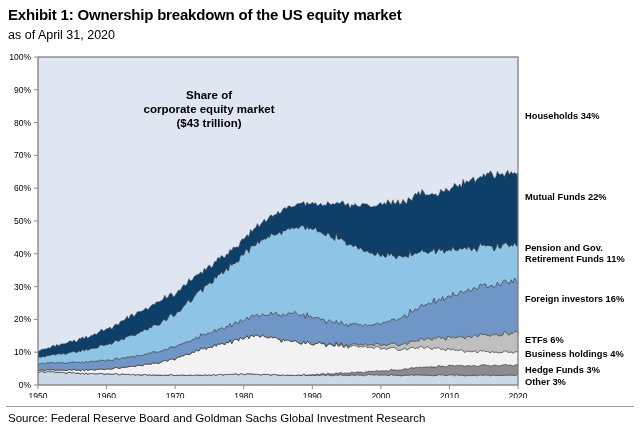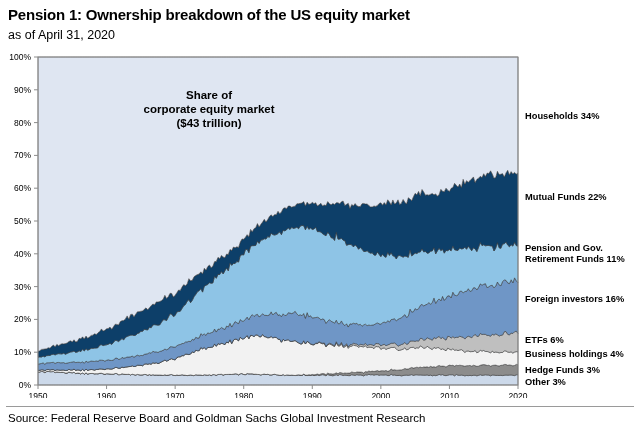--- a/index.html
+++ b/index.html
@@ -36,21 +36,21 @@
   }
   .source-note{
     position:absolute;left:8px;top:412px;
     font-size:11.5px;white-space:nowrap;text-align:right;
   }
   .plot-frame{fill:none;stroke:#8c8c8c;stroke-width:1;}
 </style>
 </head>
 <body>
 
-<div class="exhibit-title">Pension 1: Ownership breakdown of the US equity market</div>
+<div class="exhibit-title">Exhibit 1: Ownership breakdown of the US equity market</div>
 <div class="exhibit-subtitle">as of April 31, 2020</div>
 
 <div class="chart-wrap">
   <svg id="chart-svg" width="640" height="352">
       <rect x="38" y="11" width="480" height="328" fill="#dfe6f2"></rect>
       <g>
         <path d="M 38.00 339.00 L 38.00 326.00 L 39.71 325.90 L 41.43 325.40 L 43.14 325.59 L 44.86 326.55 L 46.57 325.55 L 48.29 325.35 L 50.00 325.67 L 51.71 325.63 L 53.43 325.51 L 55.14 326.63 L 56.86 325.92 L 58.57 326.20 L 60.29 326.50 L 62.00 326.25 L 63.71 326.45 L 65.43 327.01 L 67.14 327.07 L 68.86 325.98 L 70.57 326.56 L 72.29 326.74 L 74.00 326.18 L 75.71 327.59 L 77.43 327.03 L 79.14 327.12 L 80.86 327.94 L 82.57 326.84 L 84.29 328.16 L 86.00 326.81 L 87.71 328.06 L 89.43 327.59 L 91.14 327.47 L 92.86 327.46 L 94.57 327.84 L 96.29 327.70 L 98.00 327.81 L 99.71 327.34 L 101.43 327.23 L 103.14 327.78 L 104.86 328.33 L 106.57 327.70 L 108.29 327.80 L 110.00 327.96 L 111.71 328.15 L 113.43 328.15 L 115.14 327.49 L 116.86 327.57 L 118.57 328.63 L 120.29 328.63 L 122.00 327.70 L 123.71 328.19 L 125.43 328.37 L 127.14 328.40 L 128.86 328.22 L 130.57 328.89 L 132.29 328.19 L 134.00 328.69 L 135.71 328.95 L 137.43 328.38 L 139.14 328.77 L 140.86 328.91 L 142.57 328.87 L 144.29 328.44 L 146.00 328.53 L 147.71 329.16 L 149.43 328.59 L 151.14 329.21 L 152.86 328.65 L 154.57 329.04 L 156.29 328.95 L 158.00 329.05 L 159.71 328.99 L 161.43 329.11 L 163.14 329.45 L 164.86 328.74 L 166.57 329.34 L 168.29 329.09 L 170.00 328.67 L 171.71 328.51 L 173.43 329.24 L 175.14 329.60 L 176.86 328.93 L 178.57 329.35 L 180.29 329.17 L 182.00 328.67 L 183.71 329.08 L 185.43 329.25 L 187.14 329.60 L 188.86 329.27 L 190.57 328.88 L 192.29 329.31 L 194.00 329.68 L 195.71 328.71 L 197.43 328.96 L 199.14 328.95 L 200.86 329.00 L 202.57 329.47 L 204.29 328.69 L 206.00 328.93 L 207.71 329.15 L 209.43 328.66 L 211.14 329.59 L 212.86 328.54 L 214.57 328.63 L 216.29 329.25 L 218.00 328.40 L 219.71 328.41 L 221.43 328.21 L 223.14 329.06 L 224.86 328.51 L 226.57 328.46 L 228.29 328.40 L 230.00 328.37 L 231.71 328.45 L 233.43 328.15 L 235.14 327.73 L 236.86 327.91 L 238.57 328.84 L 240.29 327.76 L 242.00 327.49 L 243.71 328.52 L 245.43 328.62 L 247.14 327.56 L 248.86 327.84 L 250.57 327.81 L 252.29 327.81 L 254.00 328.29 L 255.71 328.19 L 257.43 328.42 L 259.14 328.53 L 260.86 328.90 L 262.57 328.41 L 264.29 328.00 L 266.00 328.61 L 267.71 328.23 L 269.43 328.79 L 271.14 328.92 L 272.86 328.60 L 274.57 328.22 L 276.29 328.68 L 278.00 328.88 L 279.71 329.31 L 281.43 329.36 L 283.14 328.47 L 284.86 329.64 L 286.57 328.90 L 288.29 328.98 L 290.00 329.32 L 291.71 329.02 L 293.43 329.27 L 295.14 329.51 L 296.86 329.05 L 298.57 328.87 L 300.29 329.19 L 302.00 329.44 L 303.71 328.34 L 305.43 329.39 L 307.14 329.59 L 308.86 329.22 L 310.57 329.50 L 312.29 329.09 L 314.00 329.61 L 315.71 329.34 L 317.43 328.90 L 319.14 329.62 L 320.86 329.01 L 322.57 328.67 L 324.29 329.00 L 326.00 329.89 L 327.71 328.48 L 329.43 329.19 L 331.14 329.47 L 332.86 329.81 L 334.57 329.29 L 336.29 328.75 L 338.00 329.64 L 339.71 328.53 L 341.43 328.86 L 343.14 329.54 L 344.86 329.12 L 346.57 329.42 L 348.29 329.58 L 350.00 329.64 L 351.71 328.69 L 353.43 329.08 L 355.14 329.38 L 356.86 328.65 L 358.57 329.06 L 360.29 328.96 L 362.00 329.25 L 363.71 329.92 L 365.43 328.87 L 367.14 329.03 L 368.86 328.35 L 370.57 328.81 L 372.29 328.64 L 374.00 329.13 L 375.71 328.70 L 377.43 328.67 L 379.14 329.29 L 380.86 328.87 L 382.57 329.02 L 384.29 329.01 L 386.00 328.79 L 387.71 329.59 L 389.43 329.56 L 391.14 328.24 L 392.86 329.20 L 394.57 328.94 L 396.29 329.48 L 398.00 329.50 L 399.71 329.40 L 401.43 329.90 L 403.14 329.52 L 404.86 329.19 L 406.57 329.14 L 408.29 329.35 L 410.00 329.02 L 411.71 328.61 L 413.43 329.38 L 415.14 328.88 L 416.86 328.77 L 418.57 329.03 L 420.29 328.96 L 422.00 329.08 L 423.71 329.18 L 425.43 329.19 L 427.14 328.90 L 428.86 329.58 L 430.57 329.07 L 432.29 329.86 L 434.00 329.15 L 435.71 329.65 L 437.43 329.19 L 439.14 328.41 L 440.86 329.01 L 442.57 328.61 L 444.29 329.42 L 446.00 329.66 L 447.71 329.23 L 449.43 328.73 L 451.14 328.77 L 452.86 328.72 L 454.57 329.82 L 456.29 328.49 L 458.00 329.17 L 459.71 329.30 L 461.43 329.06 L 463.14 329.34 L 464.86 329.85 L 466.57 329.46 L 468.29 329.65 L 470.00 329.34 L 471.71 329.66 L 473.43 329.29 L 475.14 329.19 L 476.86 329.84 L 478.57 329.33 L 480.29 328.72 L 482.00 329.33 L 483.71 329.15 L 485.43 328.80 L 487.14 329.01 L 488.86 329.09 L 490.57 329.84 L 492.29 329.05 L 494.00 329.06 L 495.71 329.42 L 497.43 329.36 L 499.14 329.48 L 500.86 329.32 L 502.57 329.57 L 504.29 329.27 L 506.00 329.04 L 507.71 329.21 L 509.43 329.07 L 511.14 328.96 L 512.86 329.25 L 514.57 329.62 L 516.29 328.80 L 518.00 328.72 L 518.00 339.00 L 516.29 339.00 L 514.57 339.00 L 512.86 339.00 L 511.14 339.00 L 509.43 339.00 L 507.71 339.00 L 506.00 339.00 L 504.29 339.00 L 502.57 339.00 L 500.86 339.00 L 499.14 339.00 L 497.43 339.00 L 495.71 339.00 L 494.00 339.00 L 492.29 339.00 L 490.57 339.00 L 488.86 339.00 L 487.14 339.00 L 485.43 339.00 L 483.71 339.00 L 482.00 339.00 L 480.29 339.00 L 478.57 339.00 L 476.86 339.00 L 475.14 339.00 L 473.43 339.00 L 471.71 339.00 L 470.00 339.00 L 468.29 339.00 L 466.57 339.00 L 464.86 339.00 L 463.14 339.00 L 461.43 339.00 L 459.71 339.00 L 458.00 339.00 L 456.29 339.00 L 454.57 339.00 L 452.86 339.00 L 451.14 339.00 L 449.43 339.00 L 447.71 339.00 L 446.00 339.00 L 444.29 339.00 L 442.57 339.00 L 440.86 339.00 L 439.14 339.00 L 437.43 339.00 L 435.71 339.00 L 434.00 339.00 L 432.29 339.00 L 430.57 339.00 L 428.86 339.00 L 427.14 339.00 L 425.43 339.00 L 423.71 339.00 L 422.00 339.00 L 420.29 339.00 L 418.57 339.00 L 416.86 339.00 L 415.14 339.00 L 413.43 339.00 L 411.71 339.00 L 410.00 339.00 L 408.29 339.00 L 406.57 339.00 L 404.86 339.00 L 403.14 339.00 L 401.43 339.00 L 399.71 339.00 L 398.00 339.00 L 396.29 339.00 L 394.57 339.00 L 392.86 339.00 L 391.14 339.00 L 389.43 339.00 L 387.71 339.00 L 386.00 339.00 L 384.29 339.00 L 382.57 339.00 L 380.86 339.00 L 379.14 339.00 L 377.43 339.00 L 375.71 339.00 L 374.00 339.00 L 372.29 339.00 L 370.57 339.00 L 368.86 339.00 L 367.14 339.00 L 365.43 339.00 L 363.71 339.00 L 362.00 339.00 L 360.29 339.00 L 358.57 339.00 L 356.86 339.00 L 355.14 339.00 L 353.43 339.00 L 351.71 339.00 L 350.00 339.00 L 348.29 339.00 L 346.57 339.00 L 344.86 339.00 L 343.14 339.00 L 341.43 339.00 L 339.71 339.00 L 338.00 339.00 L 336.29 339.00 L 334.57 339.00 L 332.86 339.00 L 331.14 339.00 L 329.43 339.00 L 327.71 339.00 L 326.00 339.00 L 324.29 339.00 L 322.57 339.00 L 320.86 339.00 L 319.14 339.00 L 317.43 339.00 L 315.71 339.00 L 314.00 339.00 L 312.29 339.00 L 310.57 339.00 L 308.86 339.00 L 307.14 339.00 L 305.43 339.00 L 303.71 339.00 L 302.00 339.00 L 300.29 339.00 L 298.57 339.00 L 296.86 339.00 L 295.14 339.00 L 293.43 339.00 L 291.71 339.00 L 290.00 339.00 L 288.29 339.00 L 286.57 339.00 L 284.86 339.00 L 283.14 339.00 L 281.43 339.00 L 279.71 339.00 L 278.00 339.00 L 276.29 339.00 L 274.57 339.00 L 272.86 339.00 L 271.14 339.00 L 269.43 339.00 L 267.71 339.00 L 266.00 339.00 L 264.29 339.00 L 262.57 339.00 L 260.86 339.00 L 259.14 339.00 L 257.43 339.00 L 255.71 339.00 L 254.00 339.00 L 252.29 339.00 L 250.57 339.00 L 248.86 339.00 L 247.14 339.00 L 245.43 339.00 L 243.71 339.00 L 242.00 339.00 L 240.29 339.00 L 238.57 339.00 L 236.86 339.00 L 235.14 339.00 L 233.43 339.00 L 231.71 339.00 L 230.00 339.00 L 228.29 339.00 L 226.57 339.00 L 224.86 339.00 L 223.14 339.00 L 221.43 339.00 L 219.71 339.00 L 218.00 339.00 L 216.29 339.00 L 214.57 339.00 L 212.86 339.00 L 211.14 339.00 L 209.43 339.00 L 207.71 339.00 L 206.00 339.00 L 204.29 339.00 L 202.57 339.00 L 200.86 339.00 L 199.14 339.00 L 197.43 339.00 L 195.71 339.00 L 194.00 339.00 L 192.29 339.00 L 190.57 339.00 L 188.86 339.00 L 187.14 339.00 L 185.43 339.00 L 183.71 339.00 L 182.00 339.00 L 180.29 339.00 L 178.57 339.00 L 176.86 339.00 L 175.14 339.00 L 173.43 339.00 L 171.71 339.00 L 170.00 339.00 L 168.29 339.00 L 166.57 339.00 L 164.86 339.00 L 163.14 339.00 L 161.43 339.00 L 159.71 339.00 L 158.00 339.00 L 156.29 339.00 L 154.57 339.00 L 152.86 339.00 L 151.14 339.00 L 149.43 339.00 L 147.71 339.00 L 146.00 339.00 L 144.29 339.00 L 142.57 339.00 L 140.86 339.00 L 139.14 339.00 L 137.43 339.00 L 135.71 339.00 L 134.00 339.00 L 132.29 339.00 L 130.57 339.00 L 128.86 339.00 L 127.14 339.00 L 125.43 339.00 L 123.71 339.00 L 122.00 339.00 L 120.29 339.00 L 118.57 339.00 L 116.86 339.00 L 115.14 339.00 L 113.43 339.00 L 111.71 339.00 L 110.00 339.00 L 108.29 339.00 L 106.57 339.00 L 104.86 339.00 L 103.14 339.00 L 101.43 339.00 L 99.71 339.00 L 98.00 339.00 L 96.29 339.00 L 94.57 339.00 L 92.86 339.00 L 91.14 339.00 L 89.43 339.00 L 87.71 339.00 L 86.00 339.00 L 84.29 339.00 L 82.57 339.00 L 80.86 339.00 L 79.14 339.00 L 77.43 339.00 L 75.71 339.00 L 74.00 339.00 L 72.29 339.00 L 70.57 339.00 L 68.86 339.00 L 67.14 339.00 L 65.43 339.00 L 63.71 339.00 L 62.00 339.00 L 60.29 339.00 L 58.57 339.00 L 56.86 339.00 L 55.14 339.00 L 53.43 339.00 L 51.71 339.00 L 50.00 339.00 L 48.29 339.00 L 46.57 339.00 L 44.86 339.00 L 43.14 339.00 L 41.43 339.00 L 39.71 339.00 L 38.00 339.00 Z" fill="#ccd9ea" stroke="#3a3a3a" stroke-width="0.55" stroke-linejoin="round"></path>
         <path d="M 38.00 326.00 L 38.00 326.00 L 39.71 325.90 L 41.43 325.40 L 43.14 325.59 L 44.86 326.55 L 46.57 325.55 L 48.29 325.35 L 50.00 325.67 L 51.71 325.63 L 53.43 325.51 L 55.14 326.63 L 56.86 325.92 L 58.57 326.20 L 60.29 326.50 L 62.00 326.25 L 63.71 326.45 L 65.43 327.01 L 67.14 327.07 L 68.86 325.98 L 70.57 326.56 L 72.29 326.74 L 74.00 326.18 L 75.71 327.59 L 77.43 327.03 L 79.14 327.12 L 80.86 327.94 L 82.57 326.84 L 84.29 328.16 L 86.00 326.81 L 87.71 328.06 L 89.43 327.59 L 91.14 327.47 L 92.86 327.46 L 94.57 327.84 L 96.29 327.70 L 98.00 327.81 L 99.71 327.34 L 101.43 327.23 L 103.14 327.78 L 104.86 328.33 L 106.57 327.70 L 108.29 327.80 L 110.00 327.96 L 111.71 328.15 L 113.43 328.15 L 115.14 327.49 L 116.86 327.57 L 118.57 328.63 L 120.29 328.63 L 122.00 327.70 L 123.71 328.19 L 125.43 328.37 L 127.14 328.40 L 128.86 328.22 L 130.57 328.89 L 132.29 328.19 L 134.00 328.69 L 135.71 328.95 L 137.43 328.38 L 139.14 328.77 L 140.86 328.91 L 142.57 328.87 L 144.29 328.44 L 146.00 328.53 L 147.71 329.16 L 149.43 328.59 L 151.14 329.21 L 152.86 328.65 L 154.57 329.04 L 156.29 328.95 L 158.00 329.05 L 159.71 328.99 L 161.43 329.11 L 163.14 329.45 L 164.86 328.74 L 166.57 329.34 L 168.29 329.09 L 170.00 328.67 L 171.71 328.51 L 173.43 329.24 L 175.14 329.60 L 176.86 328.93 L 178.57 329.35 L 180.29 329.17 L 182.00 328.67 L 183.71 329.08 L 185.43 329.25 L 187.14 329.60 L 188.86 329.27 L 190.57 328.88 L 192.29 329.31 L 194.00 329.68 L 195.71 328.71 L 197.43 328.96 L 199.14 328.95 L 200.86 329.00 L 202.57 329.47 L 204.29 328.69 L 206.00 328.93 L 207.71 329.15 L 209.43 328.66 L 211.14 329.59 L 212.86 328.54 L 214.57 328.63 L 216.29 329.25 L 218.00 328.40 L 219.71 328.41 L 221.43 328.21 L 223.14 329.06 L 224.86 328.51 L 226.57 328.46 L 228.29 328.40 L 230.00 328.37 L 231.71 328.45 L 233.43 328.15 L 235.14 327.73 L 236.86 327.91 L 238.57 328.84 L 240.29 327.76 L 242.00 327.49 L 243.71 328.52 L 245.43 328.62 L 247.14 327.56 L 248.86 327.84 L 250.57 327.81 L 252.29 327.81 L 254.00 328.29 L 255.71 328.19 L 257.43 328.42 L 259.14 328.53 L 260.86 328.90 L 262.57 328.41 L 264.29 328.00 L 266.00 328.61 L 267.71 328.23 L 269.43 328.79 L 271.14 328.92 L 272.86 328.60 L 274.57 328.22 L 276.29 328.68 L 278.00 328.88 L 279.71 329.31 L 281.43 329.36 L 283.14 328.47 L 284.86 329.64 L 286.57 328.90 L 288.29 328.98 L 290.00 329.32 L 291.71 329.02 L 293.43 329.27 L 295.14 329.51 L 296.86 329.05 L 298.57 328.87 L 300.29 329.10 L 302.00 329.28 L 303.71 328.08 L 305.43 329.07 L 307.14 329.16 L 308.86 328.70 L 310.57 328.90 L 312.29 328.43 L 314.00 328.85 L 315.71 328.51 L 317.43 327.99 L 319.14 328.63 L 320.86 327.88 L 322.57 327.52 L 324.29 327.76 L 326.00 328.63 L 327.71 327.06 L 329.43 327.82 L 331.14 327.81 L 332.86 328.11 L 334.57 327.64 L 336.29 326.85 L 338.00 327.72 L 339.71 326.57 L 341.43 326.81 L 343.14 327.40 L 344.86 326.98 L 346.57 327.18 L 348.29 327.08 L 350.00 327.11 L 351.71 325.93 L 353.43 326.40 L 355.14 326.67 L 356.86 325.97 L 358.57 326.06 L 360.29 326.12 L 362.00 326.15 L 363.71 327.02 L 365.43 325.60 L 367.14 325.94 L 368.86 324.94 L 370.57 325.57 L 372.29 325.11 L 374.00 325.52 L 375.71 325.05 L 377.43 324.61 L 379.14 325.36 L 380.86 324.86 L 382.57 324.71 L 384.29 324.89 L 386.00 324.52 L 387.71 325.26 L 389.43 324.85 L 391.14 322.95 L 392.86 324.12 L 394.57 323.79 L 396.29 324.17 L 398.00 324.16 L 399.71 323.91 L 401.43 323.89 L 403.14 323.41 L 404.86 322.48 L 406.57 323.04 L 408.29 322.98 L 410.00 322.15 L 411.71 321.40 L 413.43 322.12 L 415.14 321.68 L 416.86 321.15 L 418.57 321.68 L 420.29 320.99 L 422.00 321.69 L 423.71 320.91 L 425.43 321.10 L 427.14 320.84 L 428.86 321.46 L 430.57 320.34 L 432.29 321.10 L 434.00 320.69 L 435.71 321.28 L 437.43 320.17 L 439.14 319.42 L 440.86 320.26 L 442.57 320.11 L 444.29 320.26 L 446.00 321.04 L 447.71 319.95 L 449.43 319.12 L 451.14 319.53 L 452.86 319.25 L 454.57 320.17 L 456.29 319.25 L 458.00 319.67 L 459.71 319.19 L 461.43 319.43 L 463.14 319.79 L 464.86 320.25 L 466.57 319.72 L 468.29 319.63 L 470.00 319.42 L 471.71 320.18 L 473.43 319.23 L 475.14 319.69 L 476.86 320.36 L 478.57 320.16 L 480.29 319.27 L 482.00 318.85 L 483.71 318.62 L 485.43 318.86 L 487.14 319.50 L 488.86 319.20 L 490.57 320.23 L 492.29 319.48 L 494.00 319.20 L 495.71 319.11 L 497.43 319.64 L 499.14 320.01 L 500.86 319.34 L 502.57 319.18 L 504.29 318.44 L 506.00 318.46 L 507.71 319.31 L 509.43 318.93 L 511.14 319.22 L 512.86 319.82 L 514.57 319.44 L 516.29 318.38 L 518.00 318.69 L 518.00 328.72 L 516.29 328.80 L 514.57 329.62 L 512.86 329.25 L 511.14 328.96 L 509.43 329.07 L 507.71 329.21 L 506.00 329.04 L 504.29 329.27 L 502.57 329.57 L 500.86 329.32 L 499.14 329.48 L 497.43 329.36 L 495.71 329.42 L 494.00 329.06 L 492.29 329.05 L 490.57 329.84 L 488.86 329.09 L 487.14 329.01 L 485.43 328.80 L 483.71 329.15 L 482.00 329.33 L 480.29 328.72 L 478.57 329.33 L 476.86 329.84 L 475.14 329.19 L 473.43 329.29 L 471.71 329.66 L 470.00 329.34 L 468.29 329.65 L 466.57 329.46 L 464.86 329.85 L 463.14 329.34 L 461.43 329.06 L 459.71 329.30 L 458.00 329.17 L 456.29 328.49 L 454.57 329.82 L 452.86 328.72 L 451.14 328.77 L 449.43 328.73 L 447.71 329.23 L 446.00 329.66 L 444.29 329.42 L 442.57 328.61 L 440.86 329.01 L 439.14 328.41 L 437.43 329.19 L 435.71 329.65 L 434.00 329.15 L 432.29 329.86 L 430.57 329.07 L 428.86 329.58 L 427.14 328.90 L 425.43 329.19 L 423.71 329.18 L 422.00 329.08 L 420.29 328.96 L 418.57 329.03 L 416.86 328.77 L 415.14 328.88 L 413.43 329.38 L 411.71 328.61 L 410.00 329.02 L 408.29 329.35 L 406.57 329.14 L 404.86 329.19 L 403.14 329.52 L 401.43 329.90 L 399.71 329.40 L 398.00 329.50 L 396.29 329.48 L 394.57 328.94 L 392.86 329.20 L 391.14 328.24 L 389.43 329.56 L 387.71 329.59 L 386.00 328.79 L 384.29 329.01 L 382.57 329.02 L 380.86 328.87 L 379.14 329.29 L 377.43 328.67 L 375.71 328.70 L 374.00 329.13 L 372.29 328.64 L 370.57 328.81 L 368.86 328.35 L 367.14 329.03 L 365.43 328.87 L 363.71 329.92 L 362.00 329.25 L 360.29 328.96 L 358.57 329.06 L 356.86 328.65 L 355.14 329.38 L 353.43 329.08 L 351.71 328.69 L 350.00 329.64 L 348.29 329.58 L 346.57 329.42 L 344.86 329.12 L 343.14 329.54 L 341.43 328.86 L 339.71 328.53 L 338.00 329.64 L 336.29 328.75 L 334.57 329.29 L 332.86 329.81 L 331.14 329.47 L 329.43 329.19 L 327.71 328.48 L 326.00 329.89 L 324.29 329.00 L 322.57 328.67 L 320.86 329.01 L 319.14 329.62 L 317.43 328.90 L 315.71 329.34 L 314.00 329.61 L 312.29 329.09 L 310.57 329.50 L 308.86 329.22 L 307.14 329.59 L 305.43 329.39 L 303.71 328.34 L 302.00 329.44 L 300.29 329.19 L 298.57 328.87 L 296.86 329.05 L 295.14 329.51 L 293.43 329.27 L 291.71 329.02 L 290.00 329.32 L 288.29 328.98 L 286.57 328.90 L 284.86 329.64 L 283.14 328.47 L 281.43 329.36 L 279.71 329.31 L 278.00 328.88 L 276.29 328.68 L 274.57 328.22 L 272.86 328.60 L 271.14 328.92 L 269.43 328.79 L 267.71 328.23 L 266.00 328.61 L 264.29 328.00 L 262.57 328.41 L 260.86 328.90 L 259.14 328.53 L 257.43 328.42 L 255.71 328.19 L 254.00 328.29 L 252.29 327.81 L 250.57 327.81 L 248.86 327.84 L 247.14 327.56 L 245.43 328.62 L 243.71 328.52 L 242.00 327.49 L 240.29 327.76 L 238.57 328.84 L 236.86 327.91 L 235.14 327.73 L 233.43 328.15 L 231.71 328.45 L 230.00 328.37 L 228.29 328.40 L 226.57 328.46 L 224.86 328.51 L 223.14 329.06 L 221.43 328.21 L 219.71 328.41 L 218.00 328.40 L 216.29 329.25 L 214.57 328.63 L 212.86 328.54 L 211.14 329.59 L 209.43 328.66 L 207.71 329.15 L 206.00 328.93 L 204.29 328.69 L 202.57 329.47 L 200.86 329.00 L 199.14 328.95 L 197.43 328.96 L 195.71 328.71 L 194.00 329.68 L 192.29 329.31 L 190.57 328.88 L 188.86 329.27 L 187.14 329.60 L 185.43 329.25 L 183.71 329.08 L 182.00 328.67 L 180.29 329.17 L 178.57 329.35 L 176.86 328.93 L 175.14 329.60 L 173.43 329.24 L 171.71 328.51 L 170.00 328.67 L 168.29 329.09 L 166.57 329.34 L 164.86 328.74 L 163.14 329.45 L 161.43 329.11 L 159.71 328.99 L 158.00 329.05 L 156.29 328.95 L 154.57 329.04 L 152.86 328.65 L 151.14 329.21 L 149.43 328.59 L 147.71 329.16 L 146.00 328.53 L 144.29 328.44 L 142.57 328.87 L 140.86 328.91 L 139.14 328.77 L 137.43 328.38 L 135.71 328.95 L 134.00 328.69 L 132.29 328.19 L 130.57 328.89 L 128.86 328.22 L 127.14 328.40 L 125.43 328.37 L 123.71 328.19 L 122.00 327.70 L 120.29 328.63 L 118.57 328.63 L 116.86 327.57 L 115.14 327.49 L 113.43 328.15 L 111.71 328.15 L 110.00 327.96 L 108.29 327.80 L 106.57 327.70 L 104.86 328.33 L 103.14 327.78 L 101.43 327.23 L 99.71 327.34 L 98.00 327.81 L 96.29 327.70 L 94.57 327.84 L 92.86 327.46 L 91.14 327.47 L 89.43 327.59 L 87.71 328.06 L 86.00 326.81 L 84.29 328.16 L 82.57 326.84 L 80.86 327.94 L 79.14 327.12 L 77.43 327.03 L 75.71 327.59 L 74.00 326.18 L 72.29 326.74 L 70.57 326.56 L 68.86 325.98 L 67.14 327.07 L 65.43 327.01 L 63.71 326.45 L 62.00 326.25 L 60.29 326.50 L 58.57 326.20 L 56.86 325.92 L 55.14 326.63 L 53.43 325.51 L 51.71 325.63 L 50.00 325.67 L 48.29 325.35 L 46.57 325.55 L 44.86 326.55 L 43.14 325.59 L 41.43 325.40 L 39.71 325.90 L 38.00 326.00 Z" fill="#8c8c8c" stroke="#3a3a3a" stroke-width="0.55" stroke-linejoin="round"></path>
         <path d="M 38.00 326.00 L 38.00 324.38 L 39.71 324.21 L 41.43 323.73 L 43.14 323.79 L 44.86 324.75 L 46.57 323.64 L 48.29 323.49 L 50.00 323.88 L 51.71 323.59 L 53.43 323.59 L 55.14 324.54 L 56.86 323.71 L 58.57 323.91 L 60.29 324.15 L 62.00 323.90 L 63.71 323.93 L 65.43 324.46 L 67.14 324.40 L 68.86 323.34 L 70.57 323.89 L 72.29 323.88 L 74.00 323.09 L 75.71 324.28 L 77.43 323.87 L 79.14 323.92 L 80.86 324.80 L 82.57 323.23 L 84.29 324.72 L 86.00 323.11 L 87.71 324.33 L 89.43 323.71 L 91.14 323.47 L 92.86 323.63 L 94.57 324.02 L 96.29 323.48 L 98.00 323.42 L 99.71 322.82 L 101.43 322.88 L 103.14 323.12 L 104.86 323.62 L 106.57 322.74 L 108.29 322.68 L 110.00 322.93 L 111.71 322.94 L 113.43 322.56 L 115.14 321.43 L 116.86 321.51 L 118.57 322.13 L 120.29 322.06 L 122.00 320.94 L 123.71 321.57 L 125.43 321.01 L 127.14 320.82 L 128.86 320.57 L 130.57 320.46 L 132.29 319.68 L 134.00 320.64 L 135.71 320.19 L 137.43 319.14 L 139.14 319.19 L 140.86 319.32 L 142.57 319.71 L 144.29 318.19 L 146.00 317.72 L 147.71 318.12 L 149.43 317.69 L 151.14 318.11 L 152.86 316.70 L 154.57 317.11 L 156.29 316.66 L 158.00 317.57 L 159.71 316.81 L 161.43 315.85 L 163.14 314.97 L 164.86 314.03 L 166.57 314.97 L 168.29 314.44 L 170.00 313.16 L 171.71 312.63 L 173.43 313.49 L 175.14 313.83 L 176.86 311.54 L 178.57 310.74 L 180.29 310.75 L 182.00 309.56 L 183.71 309.75 L 185.43 307.95 L 187.14 308.17 L 188.86 308.54 L 190.57 307.96 L 192.29 305.71 L 194.00 306.64 L 195.71 304.31 L 197.43 304.67 L 199.14 304.65 L 200.86 301.48 L 202.57 302.71 L 204.29 301.41 L 206.00 303.38 L 207.71 301.45 L 209.43 301.51 L 211.14 301.16 L 212.86 300.93 L 214.57 297.90 L 216.29 300.21 L 218.00 297.57 L 219.71 298.17 L 221.43 297.34 L 223.14 297.66 L 224.86 298.62 L 226.57 296.00 L 228.29 296.87 L 230.00 293.72 L 231.71 297.48 L 233.43 294.11 L 235.14 293.01 L 236.86 293.34 L 238.57 294.74 L 240.29 291.17 L 242.00 292.93 L 243.71 292.67 L 245.43 291.45 L 247.14 289.46 L 248.86 292.55 L 250.57 289.34 L 252.29 289.51 L 254.00 290.50 L 255.71 288.93 L 257.43 288.84 L 259.14 290.62 L 260.86 290.79 L 262.57 288.43 L 264.29 290.57 L 266.00 290.79 L 267.71 291.73 L 269.43 291.58 L 271.14 290.41 L 272.86 291.89 L 274.57 291.20 L 276.29 291.45 L 278.00 293.10 L 279.71 293.20 L 281.43 296.20 L 283.14 293.26 L 284.86 294.82 L 286.57 293.93 L 288.29 293.67 L 290.00 295.17 L 291.71 295.37 L 293.43 294.91 L 295.14 294.50 L 296.86 295.84 L 298.57 296.79 L 300.29 297.77 L 302.00 297.88 L 303.71 294.83 L 305.43 298.02 L 307.14 295.50 L 308.86 296.37 L 310.57 298.22 L 312.29 298.77 L 314.00 298.97 L 315.71 297.56 L 317.43 297.55 L 319.14 296.21 L 320.86 297.20 L 322.57 297.77 L 324.29 297.51 L 326.00 300.93 L 327.71 298.92 L 329.43 297.95 L 331.14 298.55 L 332.86 299.67 L 334.57 300.50 L 336.29 296.69 L 338.00 299.88 L 339.71 300.06 L 341.43 297.53 L 343.14 301.28 L 344.86 300.98 L 346.57 299.01 L 348.29 302.31 L 350.00 300.17 L 351.71 300.22 L 353.43 299.01 L 355.14 299.60 L 356.86 299.86 L 358.57 301.24 L 360.29 300.30 L 362.00 300.62 L 363.71 300.83 L 365.43 299.63 L 367.14 301.71 L 368.86 301.07 L 370.57 301.24 L 372.29 301.45 L 374.00 302.64 L 375.71 300.47 L 377.43 300.72 L 379.14 300.71 L 380.86 303.34 L 382.57 302.28 L 384.29 301.94 L 386.00 303.46 L 387.71 302.59 L 389.43 302.17 L 391.14 301.41 L 392.86 301.50 L 394.57 301.28 L 396.29 302.76 L 398.00 304.55 L 399.71 304.24 L 401.43 303.76 L 403.14 303.19 L 404.86 301.73 L 406.57 303.94 L 408.29 303.27 L 410.00 301.68 L 411.71 301.44 L 413.43 301.26 L 415.14 302.59 L 416.86 301.65 L 418.57 302.14 L 420.29 299.79 L 422.00 300.89 L 423.71 302.17 L 425.43 302.07 L 427.14 300.22 L 428.86 301.45 L 430.57 302.59 L 432.29 303.50 L 434.00 301.41 L 435.71 302.28 L 437.43 301.64 L 439.14 301.68 L 440.86 303.55 L 442.57 302.80 L 444.29 303.69 L 446.00 304.82 L 447.71 302.17 L 449.43 303.09 L 451.14 303.98 L 452.86 302.72 L 454.57 304.18 L 456.29 303.88 L 458.00 304.62 L 459.71 303.96 L 461.43 303.62 L 463.14 304.84 L 464.86 306.41 L 466.57 305.13 L 468.29 304.92 L 470.00 305.73 L 471.71 305.57 L 473.43 305.53 L 475.14 304.40 L 476.86 306.80 L 478.57 305.92 L 480.29 304.28 L 482.00 305.07 L 483.71 304.43 L 485.43 305.46 L 487.14 305.47 L 488.86 305.96 L 490.57 306.96 L 492.29 305.05 L 494.00 306.54 L 495.71 306.00 L 497.43 306.32 L 499.14 306.87 L 500.86 306.51 L 502.57 306.48 L 504.29 304.88 L 506.00 304.91 L 507.71 306.03 L 509.43 306.32 L 511.14 305.82 L 512.86 307.11 L 514.57 306.04 L 516.29 305.62 L 518.00 305.84 L 518.00 318.69 L 516.29 318.38 L 514.57 319.44 L 512.86 319.82 L 511.14 319.22 L 509.43 318.93 L 507.71 319.31 L 506.00 318.46 L 504.29 318.44 L 502.57 319.18 L 500.86 319.34 L 499.14 320.01 L 497.43 319.64 L 495.71 319.11 L 494.00 319.20 L 492.29 319.48 L 490.57 320.23 L 488.86 319.20 L 487.14 319.50 L 485.43 318.86 L 483.71 318.62 L 482.00 318.85 L 480.29 319.27 L 478.57 320.16 L 476.86 320.36 L 475.14 319.69 L 473.43 319.23 L 471.71 320.18 L 470.00 319.42 L 468.29 319.63 L 466.57 319.72 L 464.86 320.25 L 463.14 319.79 L 461.43 319.43 L 459.71 319.19 L 458.00 319.67 L 456.29 319.25 L 454.57 320.17 L 452.86 319.25 L 451.14 319.53 L 449.43 319.12 L 447.71 319.95 L 446.00 321.04 L 444.29 320.26 L 442.57 320.11 L 440.86 320.26 L 439.14 319.42 L 437.43 320.17 L 435.71 321.28 L 434.00 320.69 L 432.29 321.10 L 430.57 320.34 L 428.86 321.46 L 427.14 320.84 L 425.43 321.10 L 423.71 320.91 L 422.00 321.69 L 420.29 320.99 L 418.57 321.68 L 416.86 321.15 L 415.14 321.68 L 413.43 322.12 L 411.71 321.40 L 410.00 322.15 L 408.29 322.98 L 406.57 323.04 L 404.86 322.48 L 403.14 323.41 L 401.43 323.89 L 399.71 323.91 L 398.00 324.16 L 396.29 324.17 L 394.57 323.79 L 392.86 324.12 L 391.14 322.95 L 389.43 324.85 L 387.71 325.26 L 386.00 324.52 L 384.29 324.89 L 382.57 324.71 L 380.86 324.86 L 379.14 325.36 L 377.43 324.61 L 375.71 325.05 L 374.00 325.52 L 372.29 325.11 L 370.57 325.57 L 368.86 324.94 L 367.14 325.94 L 365.43 325.60 L 363.71 327.02 L 362.00 326.15 L 360.29 326.12 L 358.57 326.06 L 356.86 325.97 L 355.14 326.67 L 353.43 326.40 L 351.71 325.93 L 350.00 327.11 L 348.29 327.08 L 346.57 327.18 L 344.86 326.98 L 343.14 327.40 L 341.43 326.81 L 339.71 326.57 L 338.00 327.72 L 336.29 326.85 L 334.57 327.64 L 332.86 328.11 L 331.14 327.81 L 329.43 327.82 L 327.71 327.06 L 326.00 328.63 L 324.29 327.76 L 322.57 327.52 L 320.86 327.88 L 319.14 328.63 L 317.43 327.99 L 315.71 328.51 L 314.00 328.85 L 312.29 328.43 L 310.57 328.90 L 308.86 328.70 L 307.14 329.16 L 305.43 329.07 L 303.71 328.08 L 302.00 329.28 L 300.29 329.10 L 298.57 328.87 L 296.86 329.05 L 295.14 329.51 L 293.43 329.27 L 291.71 329.02 L 290.00 329.32 L 288.29 328.98 L 286.57 328.90 L 284.86 329.64 L 283.14 328.47 L 281.43 329.36 L 279.71 329.31 L 278.00 328.88 L 276.29 328.68 L 274.57 328.22 L 272.86 328.60 L 271.14 328.92 L 269.43 328.79 L 267.71 328.23 L 266.00 328.61 L 264.29 328.00 L 262.57 328.41 L 260.86 328.90 L 259.14 328.53 L 257.43 328.42 L 255.71 328.19 L 254.00 328.29 L 252.29 327.81 L 250.57 327.81 L 248.86 327.84 L 247.14 327.56 L 245.43 328.62 L 243.71 328.52 L 242.00 327.49 L 240.29 327.76 L 238.57 328.84 L 236.86 327.91 L 235.14 327.73 L 233.43 328.15 L 231.71 328.45 L 230.00 328.37 L 228.29 328.40 L 226.57 328.46 L 224.86 328.51 L 223.14 329.06 L 221.43 328.21 L 219.71 328.41 L 218.00 328.40 L 216.29 329.25 L 214.57 328.63 L 212.86 328.54 L 211.14 329.59 L 209.43 328.66 L 207.71 329.15 L 206.00 328.93 L 204.29 328.69 L 202.57 329.47 L 200.86 329.00 L 199.14 328.95 L 197.43 328.96 L 195.71 328.71 L 194.00 329.68 L 192.29 329.31 L 190.57 328.88 L 188.86 329.27 L 187.14 329.60 L 185.43 329.25 L 183.71 329.08 L 182.00 328.67 L 180.29 329.17 L 178.57 329.35 L 176.86 328.93 L 175.14 329.60 L 173.43 329.24 L 171.71 328.51 L 170.00 328.67 L 168.29 329.09 L 166.57 329.34 L 164.86 328.74 L 163.14 329.45 L 161.43 329.11 L 159.71 328.99 L 158.00 329.05 L 156.29 328.95 L 154.57 329.04 L 152.86 328.65 L 151.14 329.21 L 149.43 328.59 L 147.71 329.16 L 146.00 328.53 L 144.29 328.44 L 142.57 328.87 L 140.86 328.91 L 139.14 328.77 L 137.43 328.38 L 135.71 328.95 L 134.00 328.69 L 132.29 328.19 L 130.57 328.89 L 128.86 328.22 L 127.14 328.40 L 125.43 328.37 L 123.71 328.19 L 122.00 327.70 L 120.29 328.63 L 118.57 328.63 L 116.86 327.57 L 115.14 327.49 L 113.43 328.15 L 111.71 328.15 L 110.00 327.96 L 108.29 327.80 L 106.57 327.70 L 104.86 328.33 L 103.14 327.78 L 101.43 327.23 L 99.71 327.34 L 98.00 327.81 L 96.29 327.70 L 94.57 327.84 L 92.86 327.46 L 91.14 327.47 L 89.43 327.59 L 87.71 328.06 L 86.00 326.81 L 84.29 328.16 L 82.57 326.84 L 80.86 327.94 L 79.14 327.12 L 77.43 327.03 L 75.71 327.59 L 74.00 326.18 L 72.29 326.74 L 70.57 326.56 L 68.86 325.98 L 67.14 327.07 L 65.43 327.01 L 63.71 326.45 L 62.00 326.25 L 60.29 326.50 L 58.57 326.20 L 56.86 325.92 L 55.14 326.63 L 53.43 325.51 L 51.71 325.63 L 50.00 325.67 L 48.29 325.35 L 46.57 325.55 L 44.86 326.55 L 43.14 325.59 L 41.43 325.40 L 39.71 325.90 L 38.00 326.00 Z" fill="#f2f2f2" stroke="#3a3a3a" stroke-width="0.55" stroke-linejoin="round"></path>
         <path d="M 38.00 324.38 L 38.00 324.38 L 39.71 324.21 L 41.43 323.73 L 43.14 323.79 L 44.86 324.75 L 46.57 323.64 L 48.29 323.49 L 50.00 323.88 L 51.71 323.59 L 53.43 323.59 L 55.14 324.54 L 56.86 323.71 L 58.57 323.91 L 60.29 324.15 L 62.00 323.90 L 63.71 323.93 L 65.43 324.46 L 67.14 324.40 L 68.86 323.34 L 70.57 323.89 L 72.29 323.88 L 74.00 323.09 L 75.71 324.28 L 77.43 323.87 L 79.14 323.92 L 80.86 324.80 L 82.57 323.23 L 84.29 324.72 L 86.00 323.11 L 87.71 324.33 L 89.43 323.71 L 91.14 323.47 L 92.86 323.63 L 94.57 324.02 L 96.29 323.48 L 98.00 323.42 L 99.71 322.82 L 101.43 322.88 L 103.14 323.12 L 104.86 323.62 L 106.57 322.74 L 108.29 322.68 L 110.00 322.93 L 111.71 322.94 L 113.43 322.56 L 115.14 321.43 L 116.86 321.51 L 118.57 322.13 L 120.29 322.06 L 122.00 320.94 L 123.71 321.57 L 125.43 321.01 L 127.14 320.82 L 128.86 320.57 L 130.57 320.46 L 132.29 319.68 L 134.00 320.64 L 135.71 320.19 L 137.43 319.14 L 139.14 319.19 L 140.86 319.32 L 142.57 319.71 L 144.29 318.19 L 146.00 317.72 L 147.71 318.12 L 149.43 317.69 L 151.14 318.11 L 152.86 316.70 L 154.57 317.11 L 156.29 316.66 L 158.00 317.57 L 159.71 316.81 L 161.43 315.85 L 163.14 314.97 L 164.86 314.03 L 166.57 314.97 L 168.29 314.44 L 170.00 313.16 L 171.71 312.63 L 173.43 313.49 L 175.14 313.83 L 176.86 311.54 L 178.57 310.74 L 180.29 310.75 L 182.00 309.56 L 183.71 309.75 L 185.43 307.95 L 187.14 308.17 L 188.86 308.54 L 190.57 307.96 L 192.29 305.71 L 194.00 306.64 L 195.71 304.31 L 197.43 304.67 L 199.14 304.65 L 200.86 301.48 L 202.57 302.71 L 204.29 301.41 L 206.00 303.38 L 207.71 301.45 L 209.43 301.51 L 211.14 301.16 L 212.86 300.93 L 214.57 297.90 L 216.29 300.21 L 218.00 297.57 L 219.71 298.17 L 221.43 297.34 L 223.14 297.66 L 224.86 298.62 L 226.57 296.00 L 228.29 296.87 L 230.00 293.72 L 231.71 297.48 L 233.43 294.11 L 235.14 293.01 L 236.86 293.34 L 238.57 294.74 L 240.29 291.17 L 242.00 292.93 L 243.71 292.67 L 245.43 291.45 L 247.14 289.46 L 248.86 292.55 L 250.57 289.34 L 252.29 289.51 L 254.00 290.50 L 255.71 288.93 L 257.43 288.84 L 259.14 290.62 L 260.86 290.79 L 262.57 288.43 L 264.29 290.57 L 266.00 290.79 L 267.71 291.73 L 269.43 291.58 L 271.14 290.41 L 272.86 291.89 L 274.57 291.20 L 276.29 291.45 L 278.00 293.10 L 279.71 293.20 L 281.43 296.20 L 283.14 293.26 L 284.86 294.82 L 286.57 293.93 L 288.29 293.67 L 290.00 295.17 L 291.71 295.37 L 293.43 294.91 L 295.14 294.50 L 296.86 295.84 L 298.57 296.79 L 300.29 297.73 L 302.00 297.80 L 303.71 294.71 L 305.43 297.86 L 307.14 295.29 L 308.86 296.13 L 310.57 297.93 L 312.29 298.42 L 314.00 298.62 L 315.71 297.17 L 317.43 297.10 L 319.14 295.69 L 320.86 296.65 L 322.57 297.18 L 324.29 296.92 L 326.00 300.25 L 327.71 298.25 L 329.43 297.22 L 331.14 297.73 L 332.86 298.83 L 334.57 299.71 L 336.29 295.73 L 338.00 298.95 L 339.71 299.07 L 341.43 296.41 L 343.14 300.16 L 344.86 299.78 L 346.57 297.66 L 348.29 300.97 L 350.00 298.68 L 351.71 298.58 L 353.43 297.27 L 355.14 297.78 L 356.86 297.98 L 358.57 299.43 L 360.29 298.34 L 362.00 298.64 L 363.71 298.86 L 365.43 297.33 L 367.14 299.46 L 368.86 298.73 L 370.57 298.54 L 372.29 298.86 L 374.00 299.78 L 375.71 297.42 L 377.43 297.60 L 379.14 297.75 L 380.86 299.99 L 382.57 298.85 L 384.29 298.35 L 386.00 299.68 L 387.71 298.90 L 389.43 298.29 L 391.14 297.25 L 392.86 297.26 L 394.57 296.90 L 396.29 298.30 L 398.00 300.16 L 399.71 299.35 L 401.43 298.52 L 403.14 297.99 L 404.86 296.43 L 406.57 298.33 L 408.29 297.69 L 410.00 295.09 L 411.71 294.97 L 413.43 294.97 L 415.14 295.30 L 416.86 294.71 L 418.57 295.13 L 420.29 292.40 L 422.00 292.44 L 423.71 294.12 L 425.43 293.83 L 427.14 291.63 L 428.86 292.63 L 430.57 293.17 L 432.29 294.19 L 434.00 291.54 L 435.71 292.54 L 437.43 291.43 L 439.14 290.37 L 440.86 292.57 L 442.57 291.40 L 444.29 292.81 L 446.00 294.12 L 447.71 290.32 L 449.43 290.58 L 451.14 292.06 L 452.86 290.61 L 454.57 291.82 L 456.29 291.27 L 458.00 291.32 L 459.71 290.26 L 461.43 290.79 L 463.14 291.26 L 464.86 293.07 L 466.57 291.11 L 468.29 290.21 L 470.00 290.84 L 471.71 291.60 L 473.43 289.99 L 475.14 288.25 L 476.86 290.35 L 478.57 290.24 L 480.29 287.41 L 482.00 288.45 L 483.71 288.30 L 485.43 288.37 L 487.14 289.37 L 488.86 289.44 L 490.57 290.26 L 492.29 288.20 L 494.00 289.09 L 495.71 287.92 L 497.43 288.77 L 499.14 290.06 L 500.86 289.32 L 502.57 289.04 L 504.29 285.71 L 506.00 285.54 L 507.71 288.31 L 509.43 288.97 L 511.14 287.00 L 512.86 287.43 L 514.57 285.72 L 516.29 285.14 L 518.00 287.41 L 518.00 305.84 L 516.29 305.62 L 514.57 306.04 L 512.86 307.11 L 511.14 305.82 L 509.43 306.32 L 507.71 306.03 L 506.00 304.91 L 504.29 304.88 L 502.57 306.48 L 500.86 306.51 L 499.14 306.87 L 497.43 306.32 L 495.71 306.00 L 494.00 306.54 L 492.29 305.05 L 490.57 306.96 L 488.86 305.96 L 487.14 305.47 L 485.43 305.46 L 483.71 304.43 L 482.00 305.07 L 480.29 304.28 L 478.57 305.92 L 476.86 306.80 L 475.14 304.40 L 473.43 305.53 L 471.71 305.57 L 470.00 305.73 L 468.29 304.92 L 466.57 305.13 L 464.86 306.41 L 463.14 304.84 L 461.43 303.62 L 459.71 303.96 L 458.00 304.62 L 456.29 303.88 L 454.57 304.18 L 452.86 302.72 L 451.14 303.98 L 449.43 303.09 L 447.71 302.17 L 446.00 304.82 L 444.29 303.69 L 442.57 302.80 L 440.86 303.55 L 439.14 301.68 L 437.43 301.64 L 435.71 302.28 L 434.00 301.41 L 432.29 303.50 L 430.57 302.59 L 428.86 301.45 L 427.14 300.22 L 425.43 302.07 L 423.71 302.17 L 422.00 300.89 L 420.29 299.79 L 418.57 302.14 L 416.86 301.65 L 415.14 302.59 L 413.43 301.26 L 411.71 301.44 L 410.00 301.68 L 408.29 303.27 L 406.57 303.94 L 404.86 301.73 L 403.14 303.19 L 401.43 303.76 L 399.71 304.24 L 398.00 304.55 L 396.29 302.76 L 394.57 301.28 L 392.86 301.50 L 391.14 301.41 L 389.43 302.17 L 387.71 302.59 L 386.00 303.46 L 384.29 301.94 L 382.57 302.28 L 380.86 303.34 L 379.14 300.71 L 377.43 300.72 L 375.71 300.47 L 374.00 302.64 L 372.29 301.45 L 370.57 301.24 L 368.86 301.07 L 367.14 301.71 L 365.43 299.63 L 363.71 300.83 L 362.00 300.62 L 360.29 300.30 L 358.57 301.24 L 356.86 299.86 L 355.14 299.60 L 353.43 299.01 L 351.71 300.22 L 350.00 300.17 L 348.29 302.31 L 346.57 299.01 L 344.86 300.98 L 343.14 301.28 L 341.43 297.53 L 339.71 300.06 L 338.00 299.88 L 336.29 296.69 L 334.57 300.50 L 332.86 299.67 L 331.14 298.55 L 329.43 297.95 L 327.71 298.92 L 326.00 300.93 L 324.29 297.51 L 322.57 297.77 L 320.86 297.20 L 319.14 296.21 L 317.43 297.55 L 315.71 297.56 L 314.00 298.97 L 312.29 298.77 L 310.57 298.22 L 308.86 296.37 L 307.14 295.50 L 305.43 298.02 L 303.71 294.83 L 302.00 297.88 L 300.29 297.77 L 298.57 296.79 L 296.86 295.84 L 295.14 294.50 L 293.43 294.91 L 291.71 295.37 L 290.00 295.17 L 288.29 293.67 L 286.57 293.93 L 284.86 294.82 L 283.14 293.26 L 281.43 296.20 L 279.71 293.20 L 278.00 293.10 L 276.29 291.45 L 274.57 291.20 L 272.86 291.89 L 271.14 290.41 L 269.43 291.58 L 267.71 291.73 L 266.00 290.79 L 264.29 290.57 L 262.57 288.43 L 260.86 290.79 L 259.14 290.62 L 257.43 288.84 L 255.71 288.93 L 254.00 290.50 L 252.29 289.51 L 250.57 289.34 L 248.86 292.55 L 247.14 289.46 L 245.43 291.45 L 243.71 292.67 L 242.00 292.93 L 240.29 291.17 L 238.57 294.74 L 236.86 293.34 L 235.14 293.01 L 233.43 294.11 L 231.71 297.48 L 230.00 293.72 L 228.29 296.87 L 226.57 296.00 L 224.86 298.62 L 223.14 297.66 L 221.43 297.34 L 219.71 298.17 L 218.00 297.57 L 216.29 300.21 L 214.57 297.90 L 212.86 300.93 L 211.14 301.16 L 209.43 301.51 L 207.71 301.45 L 206.00 303.38 L 204.29 301.41 L 202.57 302.71 L 200.86 301.48 L 199.14 304.65 L 197.43 304.67 L 195.71 304.31 L 194.00 306.64 L 192.29 305.71 L 190.57 307.96 L 188.86 308.54 L 187.14 308.17 L 185.43 307.95 L 183.71 309.75 L 182.00 309.56 L 180.29 310.75 L 178.57 310.74 L 176.86 311.54 L 175.14 313.83 L 173.43 313.49 L 171.71 312.63 L 170.00 313.16 L 168.29 314.44 L 166.57 314.97 L 164.86 314.03 L 163.14 314.97 L 161.43 315.85 L 159.71 316.81 L 158.00 317.57 L 156.29 316.66 L 154.57 317.11 L 152.86 316.70 L 151.14 318.11 L 149.43 317.69 L 147.71 318.12 L 146.00 317.72 L 144.29 318.19 L 142.57 319.71 L 140.86 319.32 L 139.14 319.19 L 137.43 319.14 L 135.71 320.19 L 134.00 320.64 L 132.29 319.68 L 130.57 320.46 L 128.86 320.57 L 127.14 320.82 L 125.43 321.01 L 123.71 321.57 L 122.00 320.94 L 120.29 322.06 L 118.57 322.13 L 116.86 321.51 L 115.14 321.43 L 113.43 322.56 L 111.71 322.94 L 110.00 322.93 L 108.29 322.68 L 106.57 322.74 L 104.86 323.62 L 103.14 323.12 L 101.43 322.88 L 99.71 322.82 L 98.00 323.42 L 96.29 323.48 L 94.57 324.02 L 92.86 323.63 L 91.14 323.47 L 89.43 323.71 L 87.71 324.33 L 86.00 323.11 L 84.29 324.72 L 82.57 323.23 L 80.86 324.80 L 79.14 323.92 L 77.43 323.87 L 75.71 324.28 L 74.00 323.09 L 72.29 323.88 L 70.57 323.89 L 68.86 323.34 L 67.14 324.40 L 65.43 324.46 L 63.71 323.93 L 62.00 323.90 L 60.29 324.15 L 58.57 323.91 L 56.86 323.71 L 55.14 324.54 L 53.43 323.59 L 51.71 323.59 L 50.00 323.88 L 48.29 323.49 L 46.57 323.64 L 44.86 324.75 L 43.14 323.79 L 41.43 323.73 L 39.71 324.21 L 38.00 324.38 Z" fill="#bfbfbf" stroke="#3a3a3a" stroke-width="0.55" stroke-linejoin="round"></path>

